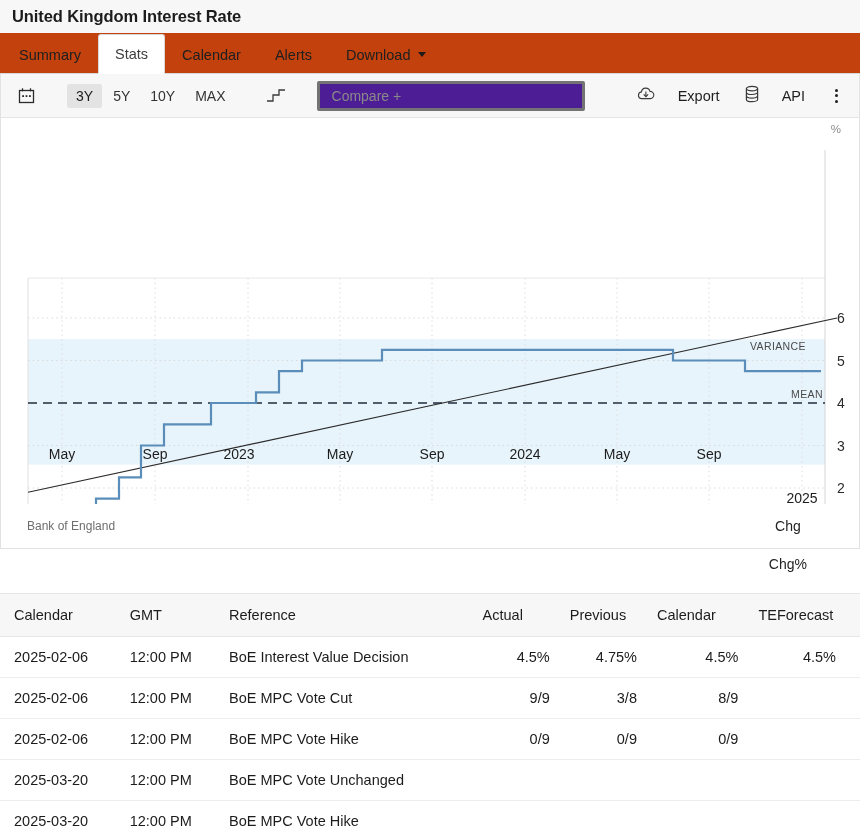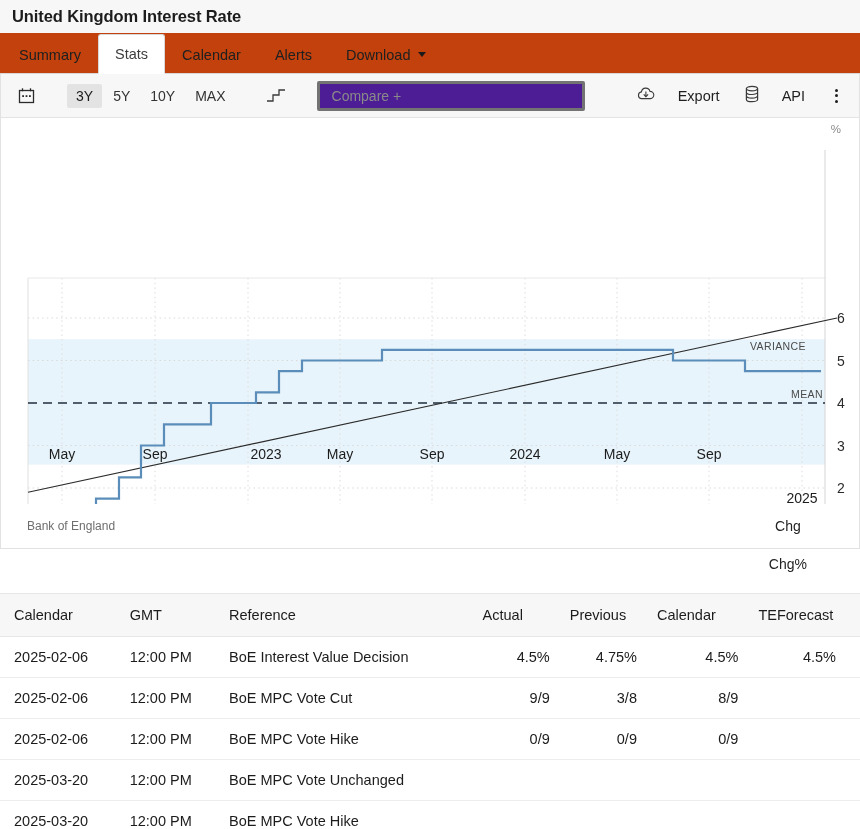--- a/index.html
+++ b/index.html
@@ -373,21 +373,21 @@
       </g>
 
       <g font-family="Liberation Sans, sans-serif" font-size="14" fill="#1c1c1c" text-anchor="middle">
         <text x="61" y="340" transform="translate(0,0)" style="display:none"></text>
       </g>
     </svg>
 
     <div style="position:absolute; left:0; top:328px; width:858px; height:20px; pointer-events:none;">
       <span style="position:absolute; left:61px; transform:translateX(-50%); font-size:14px; color:#1c1c1c;">May</span>
       <span style="position:absolute; left:154px; transform:translateX(-50%); font-size:14px; color:#1c1c1c;">Sep</span>
-      <span style="position:absolute; left:265px; transform:translateX(-50%); font-size:14px; color:#1c1c1c;">2023</span>
+      <span style="position:absolute; left:238px; transform:translateX(-50%); font-size:14px; color:#1c1c1c;">2023</span>
       <span style="position:absolute; left:339px; transform:translateX(-50%); font-size:14px; color:#1c1c1c;">May</span>
       <span style="position:absolute; left:431px; transform:translateX(-50%); font-size:14px; color:#1c1c1c;">Sep</span>
       <span style="position:absolute; left:524px; transform:translateX(-50%); font-size:14px; color:#1c1c1c;">2024</span>
       <span style="position:absolute; left:616px; transform:translateX(-50%); font-size:14px; color:#1c1c1c;">May</span>
       <span style="position:absolute; left:708px; transform:translateX(-50%); font-size:14px; color:#1c1c1c;">Sep</span>
       <span style="position:absolute; left:801px; transform:translateX(-50%); font-size:14px; color:#1c1c1c;margin-top:44px;">2025</span>
     </div>
   </div>
 
   <div class="chart-footer">

